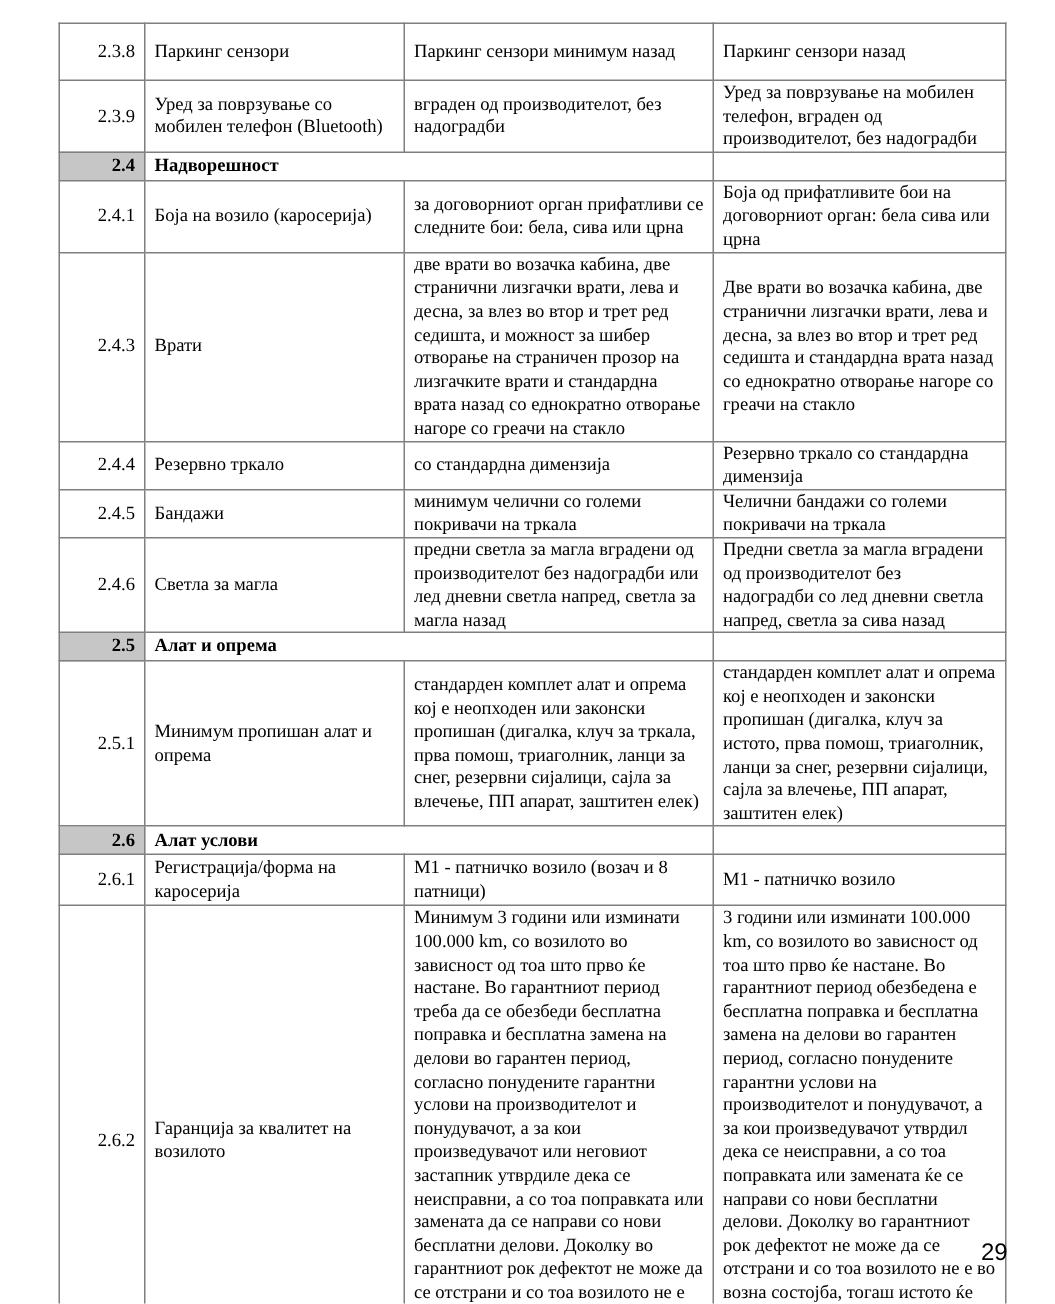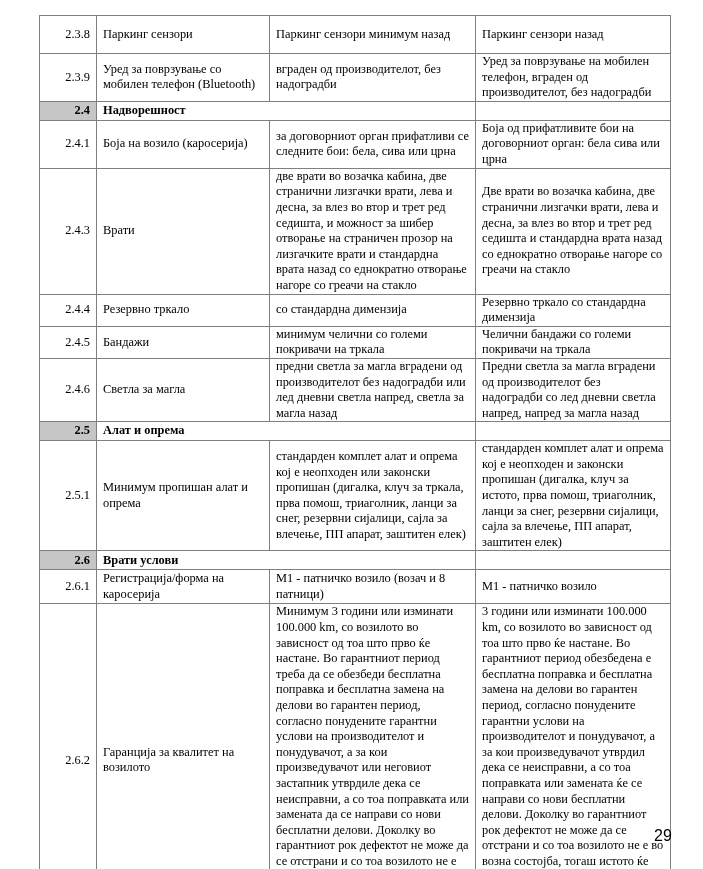--- a/index.html
+++ b/index.html
@@ -80,40 +80,40 @@
       <td class="num">2.4.5</td>
       <td>Бандажи</td>
       <td>минимум челични со големи покривачи на тркала</td>
       <td class="last-border">Челични бандажи со големи покривачи на тркала</td>
     </tr>
 
     <tr style="height:58px;">
       <td class="num">2.4.6</td>
       <td>Светла за магла</td>
       <td>предни светла за магла вградени од производителот без надоградби или лед дневни светла напред, светла за магла назад</td>
-      <td class="last-border">Предни светла за магла вградени од производителот без надоградби со лед дневни светла напред, напред за магла назад</td>
+      <td class="last-border">Предни светла за магла вградени од производителот без надоградби со лед дневни светла напред, светла за сива назад</td>
     </tr>
 
     <tr class="section">
       <td class="num">2.5</td>
       <td class="title" colspan="2">Алат и опрема</td>
       <td class="last-border"></td>
     </tr>
 
     <tr style="height:83px;">
       <td class="num">2.5.1</td>
       <td>Минимум пропишан алат и опрема</td>
       <td>стандарден комплет алат и опрема кој е неопходен или законски пропишан (дигалка, клуч за тркала, прва помош, триаголник, ланци за снег, резервни сијалици, сајла за влечење, ПП апарат, заштитен елек)</td>
       <td class="last-border">стандарден комплет алат и опрема кој е неопходен и законски пропишан (дигалка, клуч за истото, прва помош, триаголник, ланци за снег, резервни сијалици, сајла за влечење, ПП апарат, заштитен елек)</td>
     </tr>
 
 
     <tr class="section">
       <td class="num">2.6</td>
-      <td class="title" colspan="2">Врати услови</td>
+      <td class="title" colspan="2">Алат услови</td>
       <td class="last-border"></td>
     </tr>
 
     <tr style="height:34px;">
       <td class="num">2.6.1</td>
       <td>Регистрација/форма на каросерија</td>
       <td>М1 - патничко возило (возач и 8 патници)</td>
       <td class="last-border">М1 - патничко возило</td>
     </tr>
 

